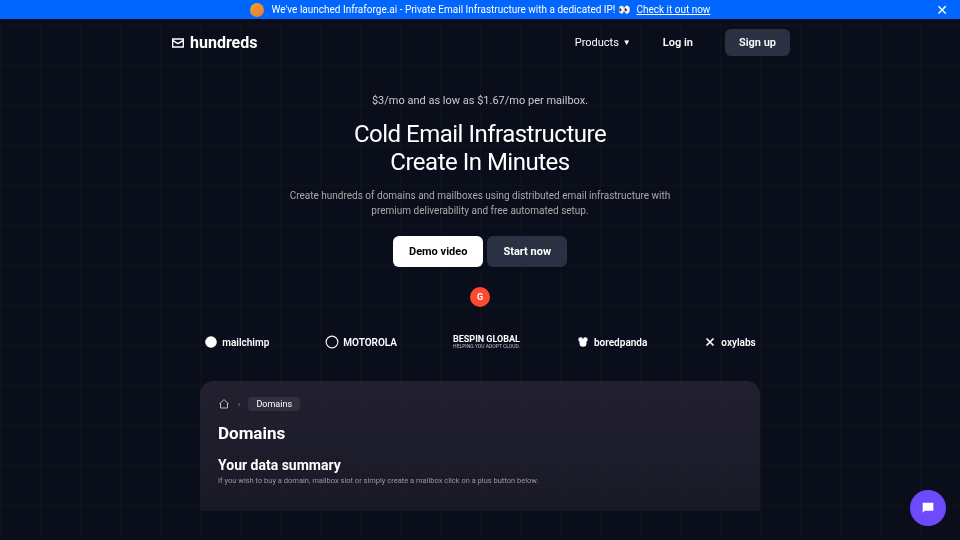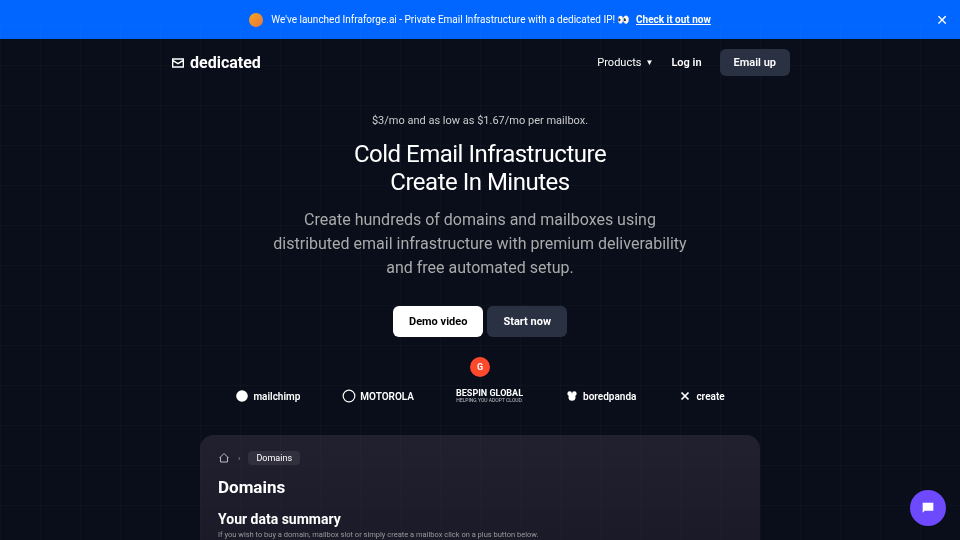--- a/index.html
+++ b/index.html
@@ -1,44 +1,44 @@
 <!DOCTYPE html>
 <html><head>
 <meta charset="utf-8">
 <style>
 *{margin:0;padding:0;box-sizing:border-box;font-family:-apple-system,BlinkMacSystemFont,'Segoe UI',Roboto,sans-serif}
 body{background:#0a0e1a;color:#fff;width:960px;height:540px;overflow:hidden;position:relative}
-.banner{background:#0066ff;height:39px;display:flex;align-items:center;justify-content:center;position:relative;font-size:10px}
+.banner{background:#0066ff;height:19px;display:flex;align-items:center;justify-content:center;position:relative;font-size:10px}
 .banner-avatar{width:14px;height:14px;border-radius:50%;background:linear-gradient(135deg,#f5a623,#e8743b);margin-right:8px}
 .banner-text{color:#fff}
-.banner-link{color:#fff;text-decoration:underline;margin-left:6px;font-weight:700}
+.banner-link{color:#fff;text-decoration:underline;margin-left:6px;font-weight:400}
 .banner-close{position:absolute;right:12px;color:#fff;cursor:pointer;font-size:14px}
 .grid-bg{position:absolute;top:25px;left:0;right:0;bottom:0;background-image:linear-gradient(rgba(255,255,255,0.02) 1px,transparent 1px),linear-gradient(90deg,rgba(255,255,255,0.02) 1px,transparent 1px);background-size:40px 40px;pointer-events:none}
 .nav{display:flex;align-items:center;justify-content:space-between;padding:10px 170px 0;position:relative;z-index:2}
 .logo{display:flex;align-items:center;font-size:16px;font-weight:700}
 .logo-icon{width:16px;height:16px;margin-right:4px}
-.nav-right{display:flex;align-items:center;gap:18px;font-size:11px}
+.nav-right{display:flex;align-items:center;gap:32px;font-size:11px}
 .nav-products{display:flex;align-items:center;gap:4px;cursor:pointer}
 .chevron{font-size:8px}
 .nav-login{cursor:pointer;font-weight:600}
 .nav-signup{background:#2a3142;padding:7px 14px;border-radius:6px;cursor:pointer;font-weight:600}
 .hero{text-align:center;padding:38px 36px 0;position:relative;z-index:2}
 .price-text{font-size:11px;color:#ccc;margin-bottom:14px}
 .hero-title{font-size:24px;font-weight:400;line-height:1.15;margin-bottom:12px;letter-spacing:-0.5px}
-.hero-desc{font-size:16px;color:#aaa;max-width:420px;margin:0 auto 26px;line-height:1.5}
+.hero-desc{font-size:10px;color:#aaa;max-width:420px;margin:0 auto 18px;line-height:1.5}
 .cta-row{display:flex;gap:4px;justify-content:center;margin-bottom:20px}
 .btn{padding:9px 16px;border-radius:6px;font-size:11px;font-weight:700;cursor:pointer;border:none}
 .btn-white{background:#fff;color:#000}
 .btn-dark{background:#2a3142;color:#fff}
 .rating{display:flex;align-items:center;justify-content:center;gap:8px}
 .g2-badge{width:20px;height:20px;border-radius:50%;background:#ff492c;display:flex;align-items:center;justify-content:center;font-size:9px;font-weight:700}
 .rating-text{font-size:9px;color:#999}
 .rating-text .big{font-size:13px;color:#fff;font-weight:600}
 .stars{color:#ff492c;font-size:11px;letter-spacing:2px;margin-top:2px}
-.logos{display:flex;justify-content:center;gap:42px;margin-top:12px;align-items:center}
+.logos{display:flex;justify-content:center;gap:56px;margin-top:28px;align-items:center}
 .logo-item{color:#fff;font-size:10px;display:flex;align-items:center;gap:4px;font-weight:600}
 .logo-icon-small{width:14px;height:14px}
 .bespin{text-align:center;line-height:1}
 .bespin-main{font-size:9px;font-weight:700}
 .bespin-sub{font-size:5px;opacity:0.7}
 .preview{margin:32px auto 0;width:560px;background:linear-gradient(180deg,rgba(70,60,80,0.4),rgba(40,35,50,0.5));border-radius:14px 14px 0 0;padding:16px 18px;position:relative;z-index:2}
 .breadcrumb{display:flex;align-items:center;gap:8px;font-size:9px;margin-bottom:12px}
 .bc-home{width:12px;height:12px;opacity:0.7}
 .bc-arrow{opacity:0.5;font-size:8px}
 .bc-pill{background:rgba(255,255,255,0.08);padding:2px 8px;border-radius:4px}
@@ -58,29 +58,29 @@
   <span class="banner-close">✕</span>
 </div>
 
 <div class="grid-bg"></div>
 
 <div class="nav">
   <div class="logo">
     <svg class="logo-icon" viewBox="0 0 24 24" fill="none" stroke="#fff" stroke-width="2">
         <path d="M4 8l8 5 8-5M4 6h16v12H4z"></path>
       </svg>
-    <span>dedicated</span>
+    <span>hundreds</span>
   </div>
   <div class="nav-right">
     <div class="nav-products">
       <span>Products</span>
       <span class="chevron">▼</span>
     </div>
     <div class="nav-login">Log in</div>
-    <div class="nav-signup">Email up</div>
+    <div class="nav-signup">Sign up</div>
   </div>
 </div>
 
 <div class="hero">
   <div class="price-text">$3/mo and as low as $1.67/mo per mailbox.</div>
   <h1 class="hero-title">
     <span>Cold Email Infrastructure</span><br><span>Create In Minutes</span>
   </h1>
   <p class="hero-desc">Create hundreds of domains and mailboxes using distributed email infrastructure with premium deliverability and free automated setup.</p>
   <div class="cta-row">
@@ -112,21 +112,21 @@
           <circle cx="8" cy="8" r="4"></circle>
           <circle cx="16" cy="8" r="4"></circle>
           <circle cx="12" cy="14" r="6"></circle>
         </svg>
       <span>boredpanda</span>
     </div>
     <div class="logo-item">
       <svg class="logo-icon-small" viewBox="0 0 24 24" fill="none" stroke="#fff" stroke-width="3">
           <path d="M6 18L18 6M6 6l12 12"></path>
         </svg>
-      <span>create</span>
+      <span>oxylabs</span>
     </div>
   </div>
 </div>
 
 <div class="preview">
   <div class="breadcrumb">
     <svg class="bc-home" viewBox="0 0 24 24" fill="none" stroke="#fff" stroke-width="2">
         <path d="M3 12l9-9 9 9M5 10v10h14V10"></path>
       </svg>
     <span class="bc-arrow">›</span>

